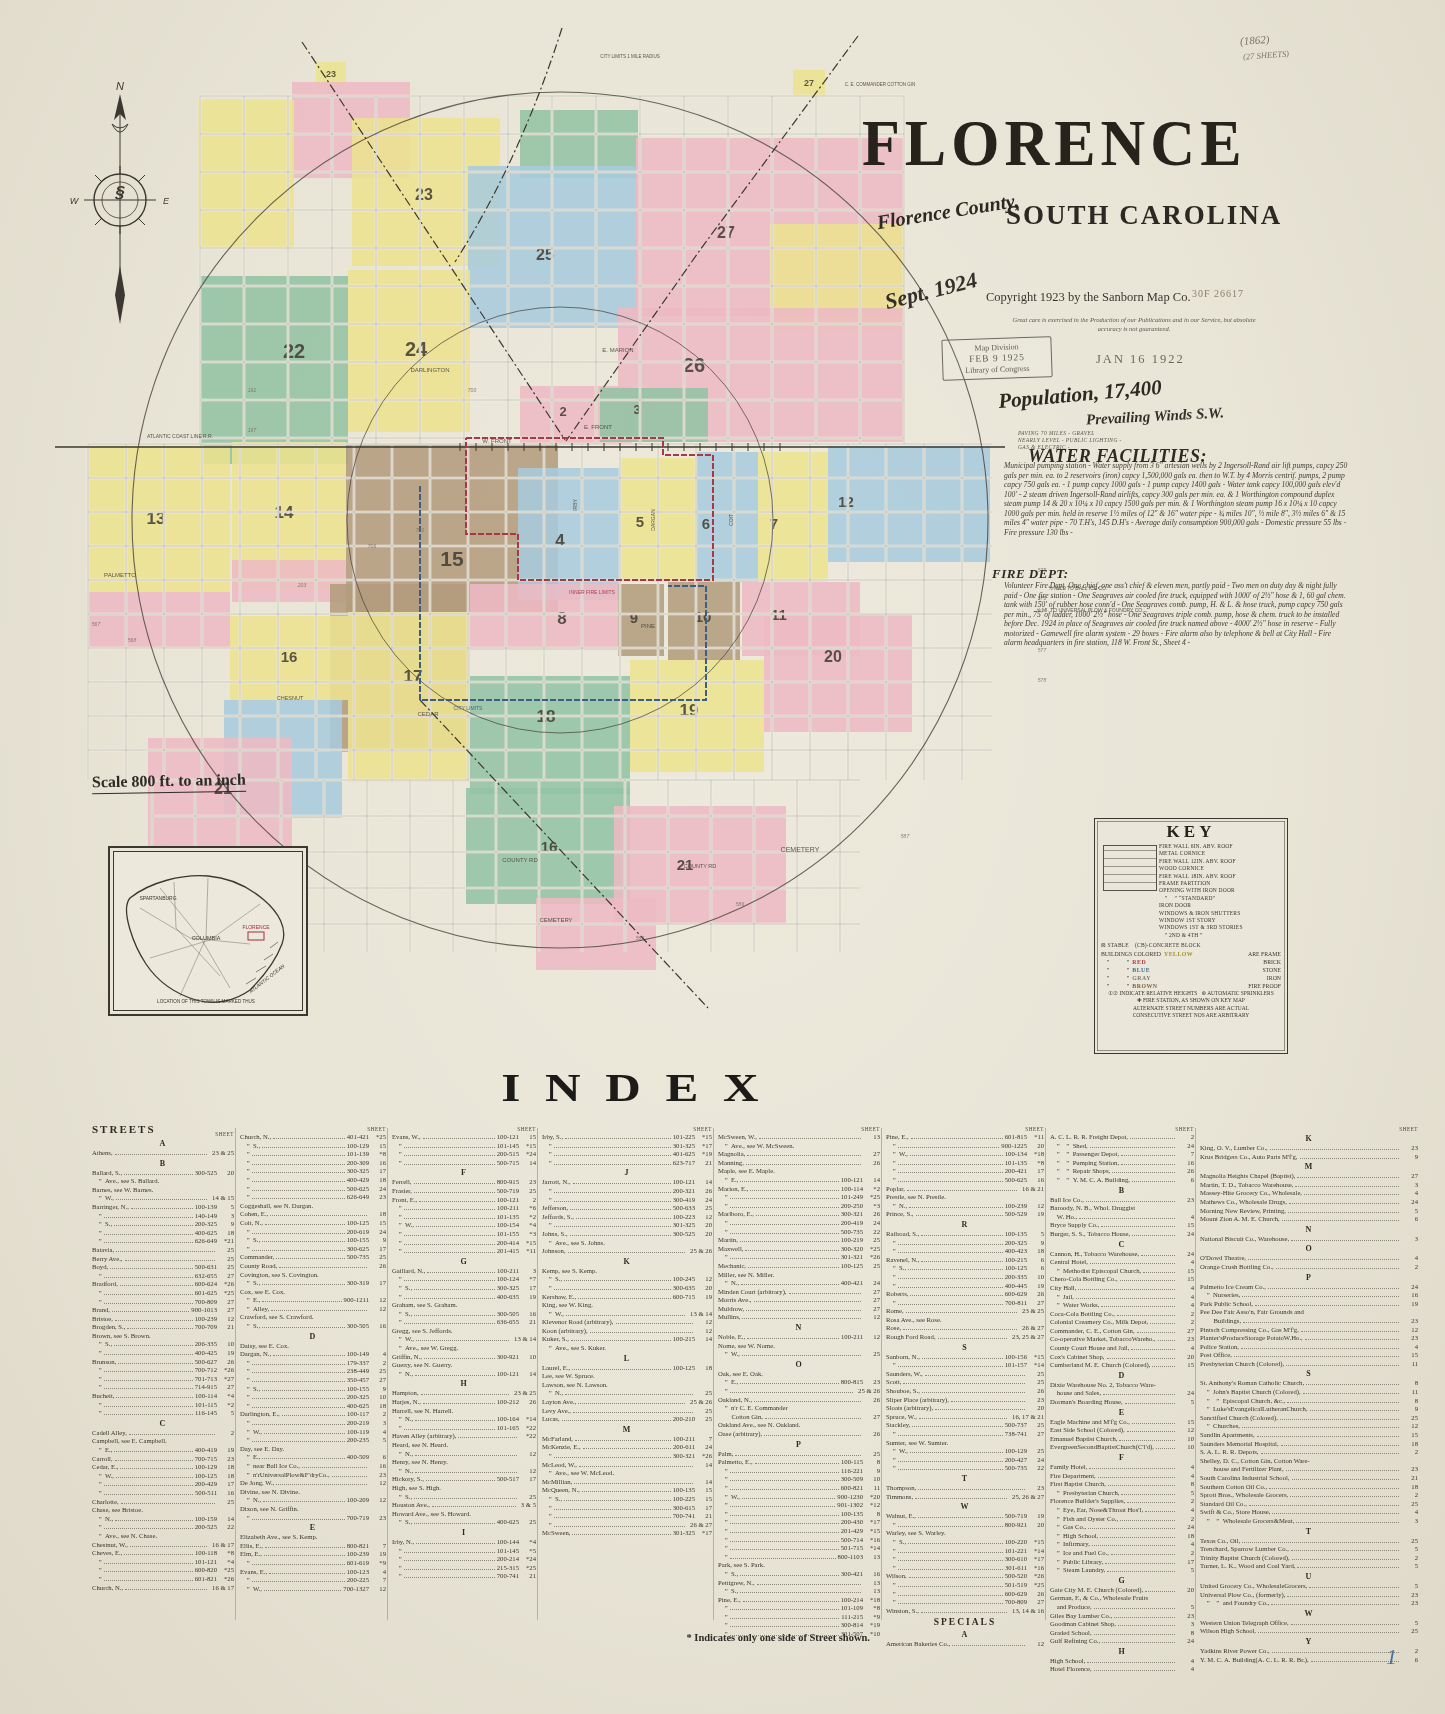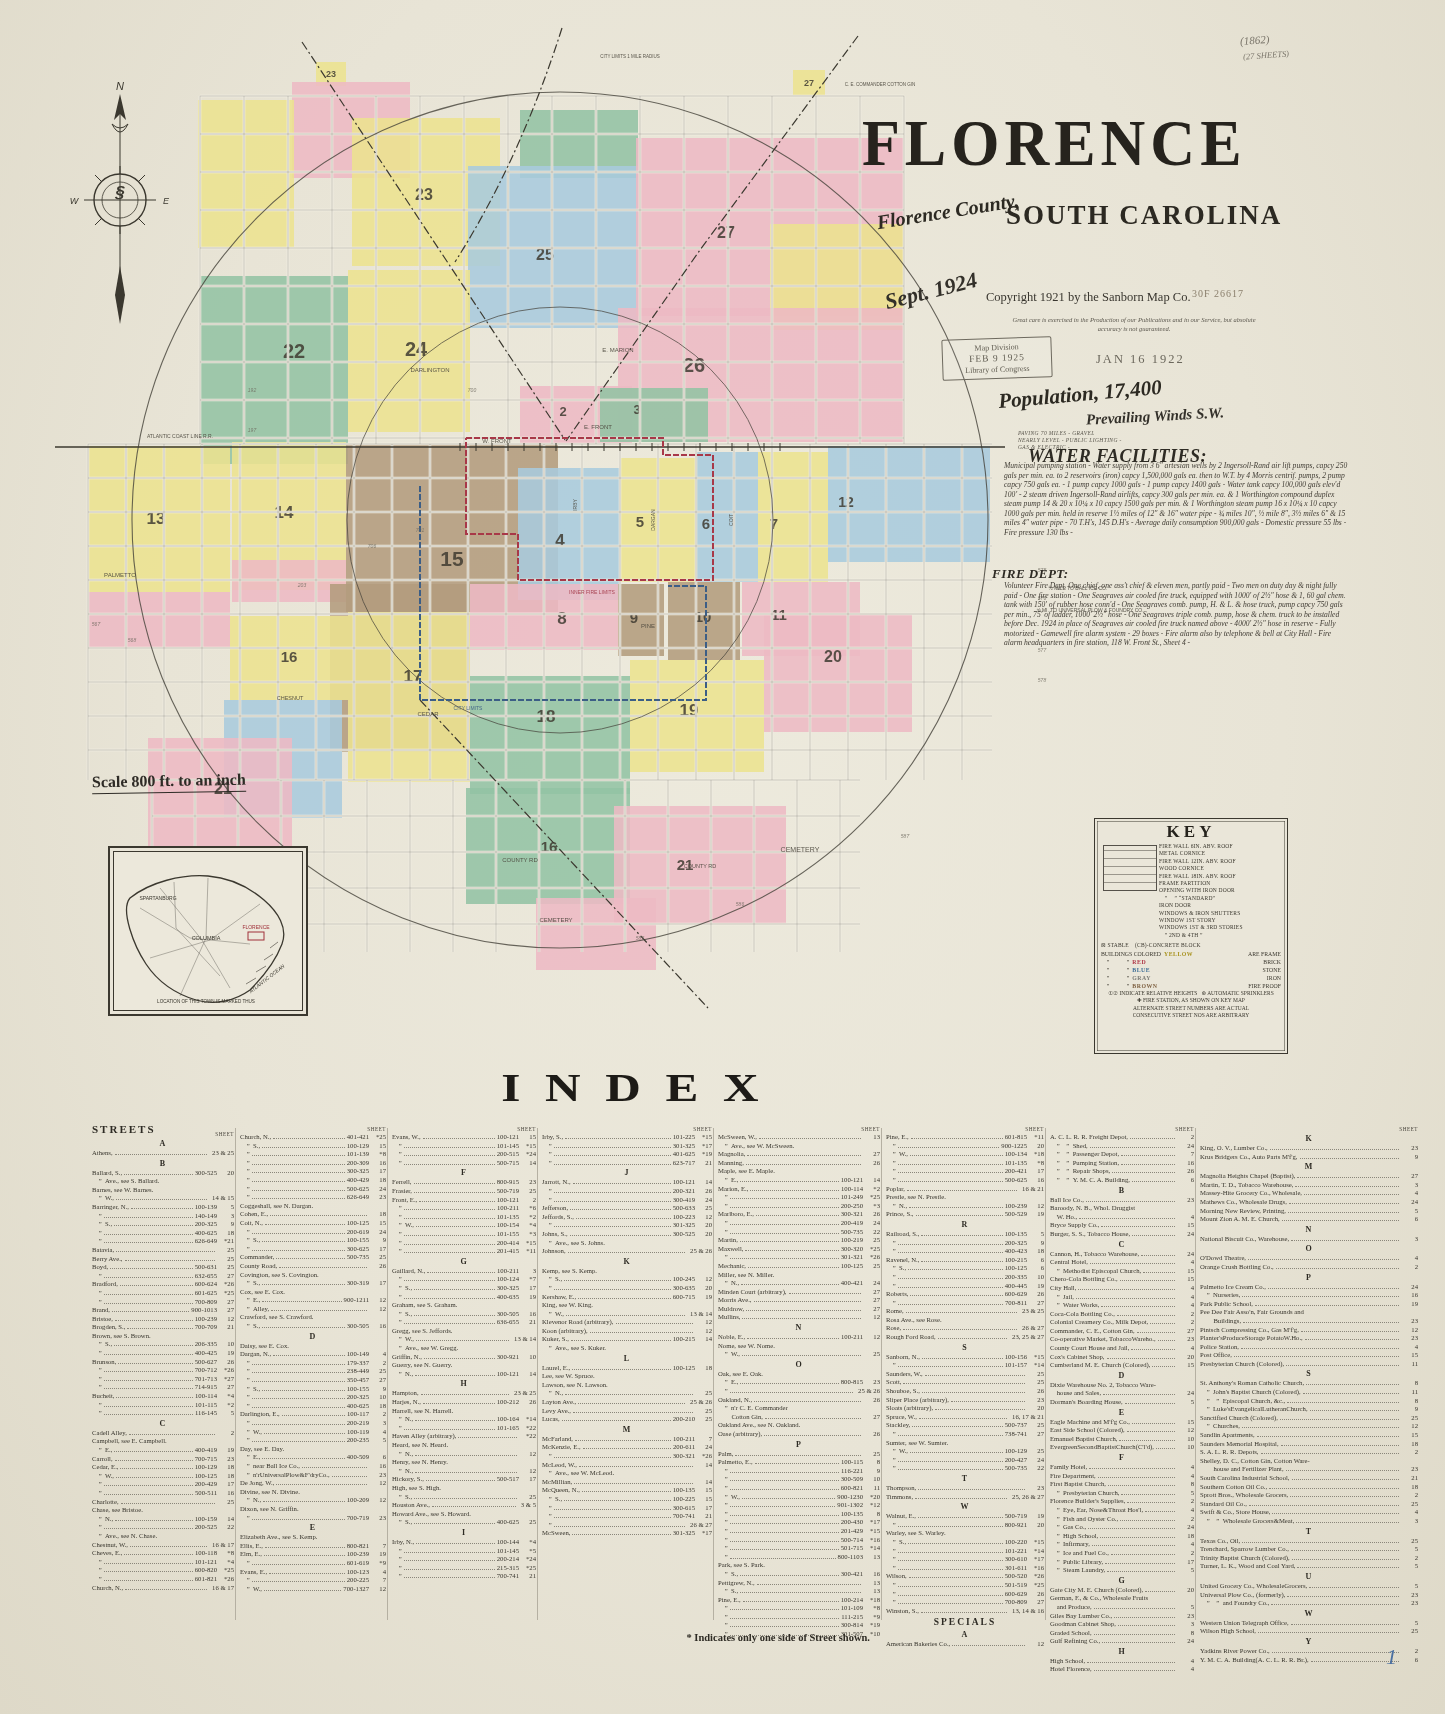--- a/index.html
+++ b/index.html
@@ -421,21 +421,21 @@
     <text id="c-w" x="12" y="124" text-anchor="middle" font-size="9" fill="#3b382f" font-family="Liberation Serif, serif" font-style="italic">W</text>
     <text id="c-e" x="104" y="124" text-anchor="middle" font-size="9" fill="#3b382f" font-family="Liberation Serif, serif" font-style="italic">E</text>
   </svg>
 
   <div class="abs t-pencil1">(1862)</div>
   <div class="abs t-pencil2">(27 SHEETS)</div>
   <div class="abs t-title">FLORENCE</div>
   <div class="abs t-county">Florence County,</div>
   <div class="abs t-state">SOUTH CAROLINA</div>
   <div class="abs t-survey">Sept. 1924</div>
-  <div class="abs t-copy">Copyright 1921 by the Sanborn Map Co.</div>
+  <div class="abs t-copy">Copyright 1923 by the Sanborn Map Co.</div>
   <div class="abs t-file">30F 26617</div>
   <div class="abs t-disc">Great care is exercised in the Production of our Publications and in our Service, but absolute accuracy is not guaranteed.</div>
 
   <div class="abs stamp-loc">
     <div class="sl1">Map Division</div>
     <div class="sl2">FEB 9 1925</div>
     <div class="sl3">Library of Congress</div>
   </div>
   <div class="abs stamp-date">JAN 16 1922</div>
 

